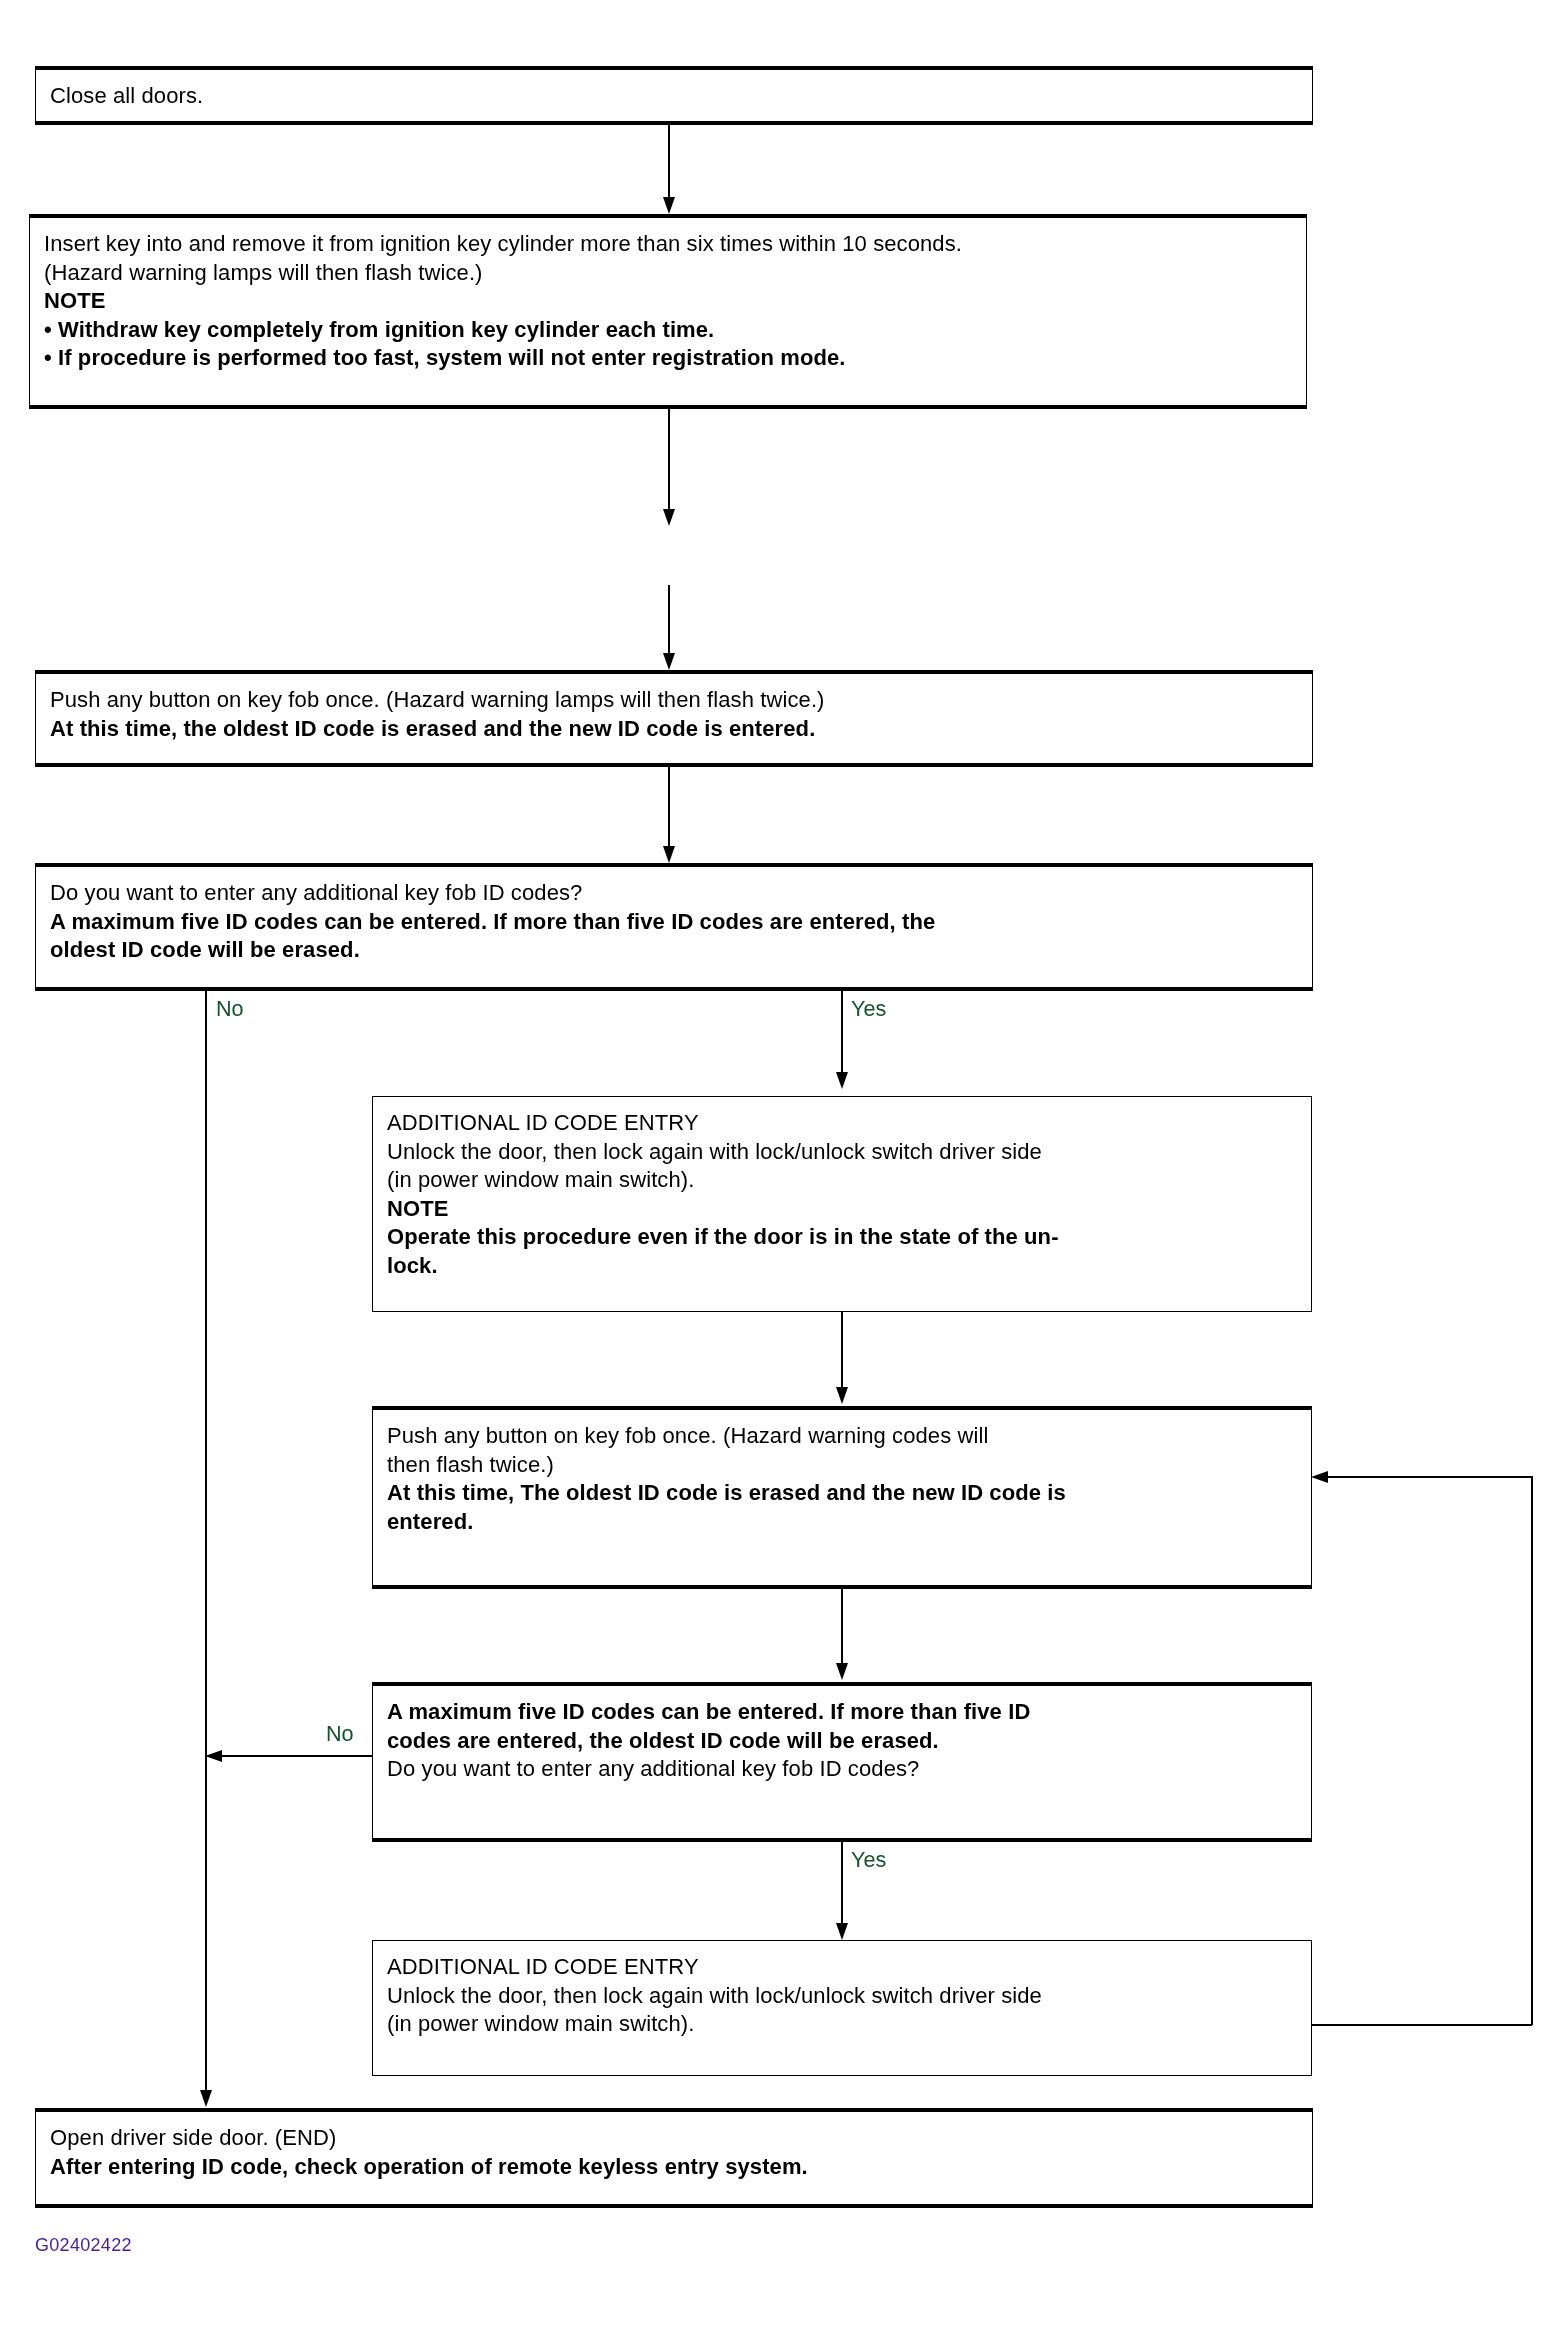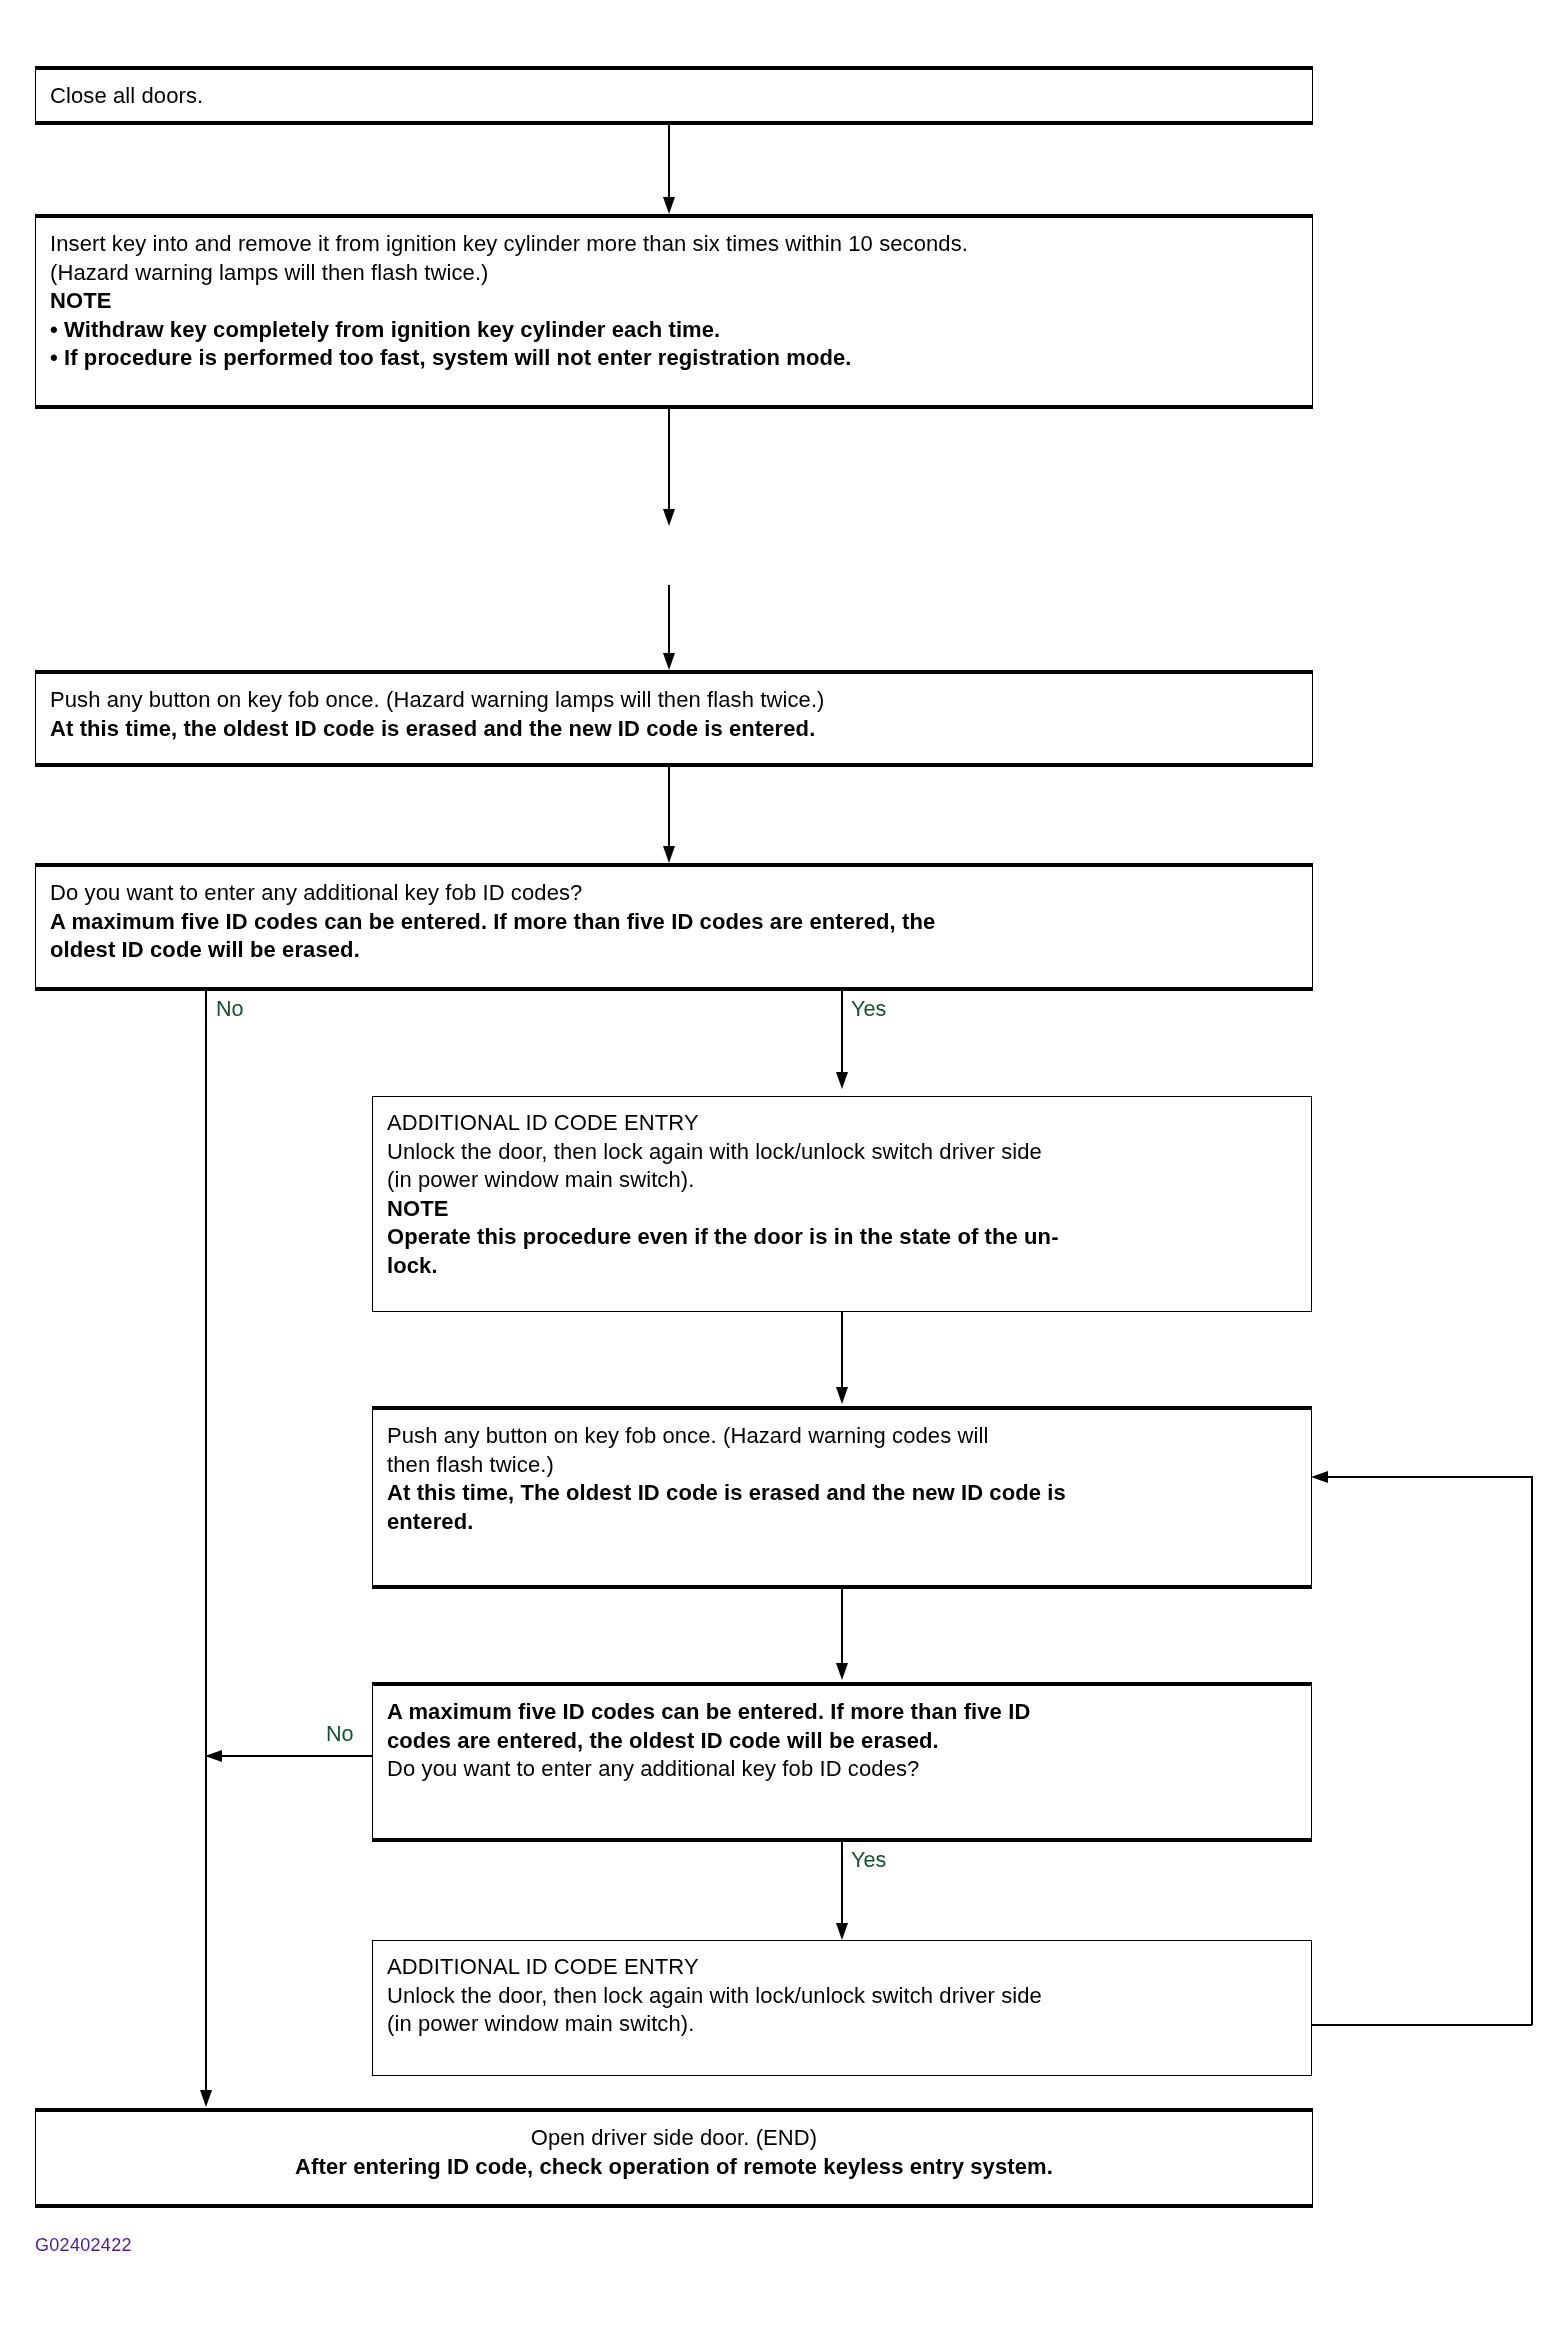--- a/index.html
+++ b/index.html
@@ -82,21 +82,21 @@
 
 <div id="canvas">
 
   <div class="box heavy" style="left:35px; top:66px; width:1278px; height:59px;">
     <p>Close all doors.</p>
   </div>
 
   <div class="line vline" style="left:668px; top:124px; width:1.7px; height:79px;"></div>
   <div class="arrow-down" style="left:663px; top:197px;"></div>
 
-  <div class="box heavy" style="left:35px; top:214px; width:1278px; height:195px;">
+  <div class="box heavy" style="left:29px; top:214px; width:1278px; height:195px;">
     <p>Insert key into and remove it from ignition key cylinder more than six times within 10 seconds.</p>
     <p>(Hazard warning lamps will then flash twice.)</p>
     <p class="bold">NOTE</p>
     <p class="bold">• Withdraw key completely from ignition key cylinder each time.</p>
     <p class="bold">• If procedure is performed too fast, system will not enter registration mode.</p>
   </div>
 
   <div class="line vline" style="left:668px; top:409px; width:1.7px; height:106px;"></div>
   <div class="arrow-down" style="left:663px; top:509px;"></div>
 
@@ -166,21 +166,21 @@
     <p>ADDITIONAL ID CODE ENTRY</p>
     <p>Unlock the door, then lock again with lock/unlock switch driver side</p>
     <p>(in power window main switch).</p>
   </div>
 
   <div class="line hline" style="left:1312px; top:2024px; width:220px; height:1.7px;"></div>
   <div class="line vline" style="left:1531px; top:1476px; width:1.7px; height:549px;"></div>
   <div class="line hline" style="left:1324px; top:1476px; width:208px; height:1.7px;"></div>
   <div class="arrow-left" style="left:1311px; top:1471px;"></div>
 
-  <div class="box heavy" style="left:35px; top:2108px; width:1278px; height:100px;text-align:center;">
+  <div class="box heavy" style="left:35px; top:2108px; width:1278px; height:100px;">
     <p>Open driver side door. (END)</p>
     <p class="bold">After entering ID code, check operation of remote keyless entry system.</p>
   </div>
 
   <div class="fig-id" style="left:35px; top:2235px;">G02402422</div>
 
 </div>
 
 
 </body></html>

